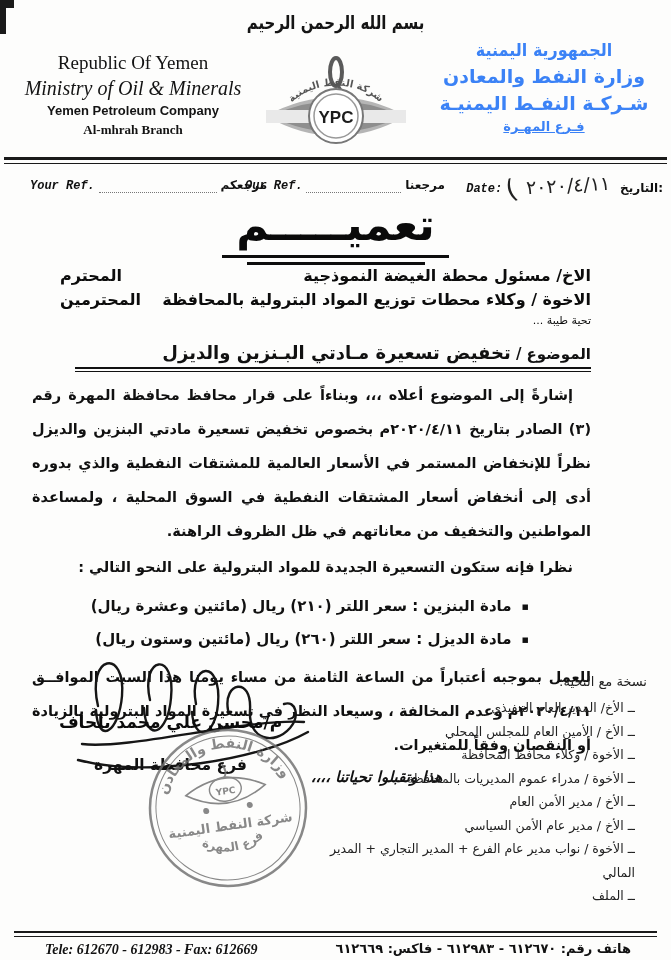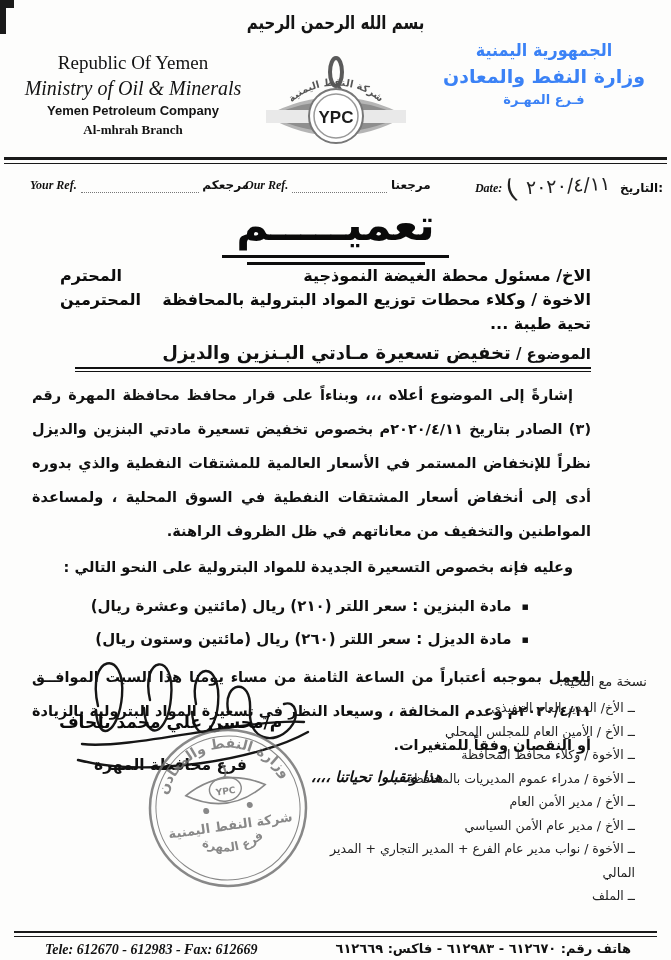--- a/index.html
+++ b/index.html
@@ -23,29 +23,29 @@
   .en-line2 { font-size:20px; font-style:italic; font-weight:normal; margin-top:3px; }
   .en-line3 { font-size:13px; font-weight:bold; font-family:"Liberation Sans", sans-serif; margin-top:3px; }
   .en-line4 { font-size:13px; font-weight:bold; margin-top:4px; }
   .ar-block {
     position:absolute; top:40px; right:12px; width:230px; text-align:center;
     direction:rtl; color:#3b82f6;
   }
   .ar-line1 { font-size:16px; font-weight:bold; transform:scaleY(1.1); letter-spacing:-1px; }
   .ar-line2 { font-size:19px; font-weight:bold; margin-top:6px; }
   .ar-line3 { font-size:19px; font-weight:bold; margin-top:5px; letter-spacing:1px; }
-  .ar-line4 { font-size:13px; font-weight:bold; margin-top:5px; }
+  .ar-line4 { font-size:13px; font-weight:bold; margin-top:5px;text-decoration:underline; }
   .logo-wrap { position:absolute; top:56px; left:262px; width:148px; height:104px; }
   .rule-top {
     position:absolute; top:157px; left:4px; right:4px; height:7px;
     border-top:3px solid #1a1a1a; border-bottom:1px solid #1a1a1a;
   }
   
   .ref-row { position:absolute; top:172px; left:0; right:0; height:30px; font-size:12px; }
-  .ref-en { font-family:Liberation Serif, serif; font-style:italic; font-weight:bold; }
+  .ref-en { font-family:Liberation Mono, monospace; font-style:italic; font-weight:bold; }
   .ref-ar { font-weight:bold; }
   .dotted { display:inline-block; border-bottom:1px dotted #777; height:12px; vertical-align:bottom; }
   .your-ref { position:absolute; left:30px; top:6px; }
   .your-ref .dotted { width:118px; }
   .our-ref  { position:absolute; left:245px; top:6px; }
   .our-ref .dotted { width:95px; }
   .date-grp { position:absolute; right:8px; top:2px; }
   .date-hand {
     display:inline-block; direction:ltr; font-size:19px; color:#222;
     transform:rotate(-3deg); letter-spacing:2px; margin:0 6px;
@@ -54,21 +54,21 @@
   
   .title-wrap { position:absolute; top:200px; left:0; right:0; text-align:center; }
   .title-text {
     display:inline-block; font-size:44px; font-weight:bold; color:#0a0a0a;
     padding:0 14px 4px 14px; border-bottom:3px solid #0d0d0d; line-height:1.15;
   }
   .title-under { width:178px; height:3px; background:#0d0d0d; margin:4px auto 0 auto; }
   
   .addr-block { position:absolute; top:266px; right:80px; left:60px; direction:rtl; }
   .addr-row { display:flex; justify-content:space-between; font-weight:bold; font-size:16px; margin-bottom:5px; color:#0c0c0c; }
-  .greeting { margin-top:4px; font-weight:bold; font-size:16px; color:#0c0c0c; }
+  .greeting { margin-top:4px; font-weight:normal; font-size:11px; color:#0c0c0c; }
   
   .subject-wrap { position:absolute; top:342px; right:80px; left:75px; direction:rtl; text-align:right; }
   .subject-label { font-size:15px; font-weight:bold; }
   .subject-text { font-size:18px; font-weight:bold; }
   .subject-under { margin-top:4px; border-top:2px solid #111; border-bottom:1px solid #111; height:5px; }
   
   .body-block { position:absolute; top:378px; right:80px; left:32px; direction:rtl; }
   .para { font-size:14.5px; font-weight:600; line-height:34px; text-align:justify; color:#101010; }
   .para1 { text-indent:18px; }
   .para2 { margin-top:2px; text-align:right; text-indent:18px; }
@@ -110,20 +110,21 @@
   <div class="en-block">
     <div class="en-line1">Republic Of Yemen</div>
     <div class="en-line2">Ministry of Oil &amp; Minerals</div>
     <div class="en-line3">Yemen Petroleum Company</div>
     <div class="en-line4">Al-mhrah Branch</div>
   </div>
 
   <div class="ar-block">
     <div class="ar-line1">الجمهورية اليمنية</div>
     <div class="ar-line2">وزارة النفط والمعادن</div>
+    <div class="ar-line3">شـركـة النفـط اليمنيـة</div>
     <div class="ar-line4">فـرع المهـرة</div>
   </div>
 
   <div class="logo-wrap">
     <svg width="148" height="104" viewBox="0 0 148 104">
       <ellipse cx="74" cy="16" rx="6" ry="14" fill="none" stroke="#5a5a5a" stroke-width="4"></ellipse>
       <path d="M74,28 q8,6 4,14" fill="none" stroke="#5a5a5a" stroke-width="3"></path>
       <path d="M4,60 Q74,22 144,60 Q74,100 4,60 Z" fill="#b5b5b5"></path>
       <path d="M8,60 Q74,30 140,60 Q74,92 8,60 Z" fill="#8e8e8e"></path>
       <rect x="4" y="54" width="140" height="13" fill="#e9e9e9"></rect>
@@ -175,21 +176,21 @@
     <div class="greeting">تحية طيبة ...</div>
   </div>
 
   <div class="subject-wrap">
     <span class="subject-label">الموضوع / </span><span class="subject-text">تخفيض تسعيرة مـادتي البـنزين والديزل</span>
     <div class="subject-under"></div>
   </div>
 
   <div class="body-block">
     <div class="para para1">إشارةً إلى الموضوع أعلاه ،،، وبناءاً على قرار محافظ محافظة المهرة رقم (٣) الصادر بتاريخ ٢٠٢٠/٤/١١م بخصوص تخفيض تسعيرة مادتي البنزين والديزل نظراً للإنخفاض المستمر في الأسعار العالمية للمشتقات النفطية والذي بدوره أدى إلى أنخفاض أسعار المشتقات النفطية في السوق المحلية ، ولمساعدة المواطنين والتخفيف من معاناتهم في ظل الظروف الراهنة.</div>
-    <div class="para para2">وعليه فإنه بخصوص التسعيرة الجديدة للمواد البترولية على النحو التالي :</div>
+    <div class="para para2">نظرا فإنه ستكون التسعيرة الجديدة للمواد البترولية على النحو التالي :</div>
     <div class="bullets">
       <div class="bullet-row">
         <span class="bullet-glyph">▪</span>
         <span>مادة البنزين : سعر اللتر (٢١٠) ريال (مائتين وعشرة ريال)</span>
       </div>
       <div class="bullet-row">
         <span class="bullet-glyph">▪</span>
         <span>مادة الديزل  : سعر اللتر (٢٦٠) ريال (مائتين وستون ريال)</span>
       </div>
     </div>

